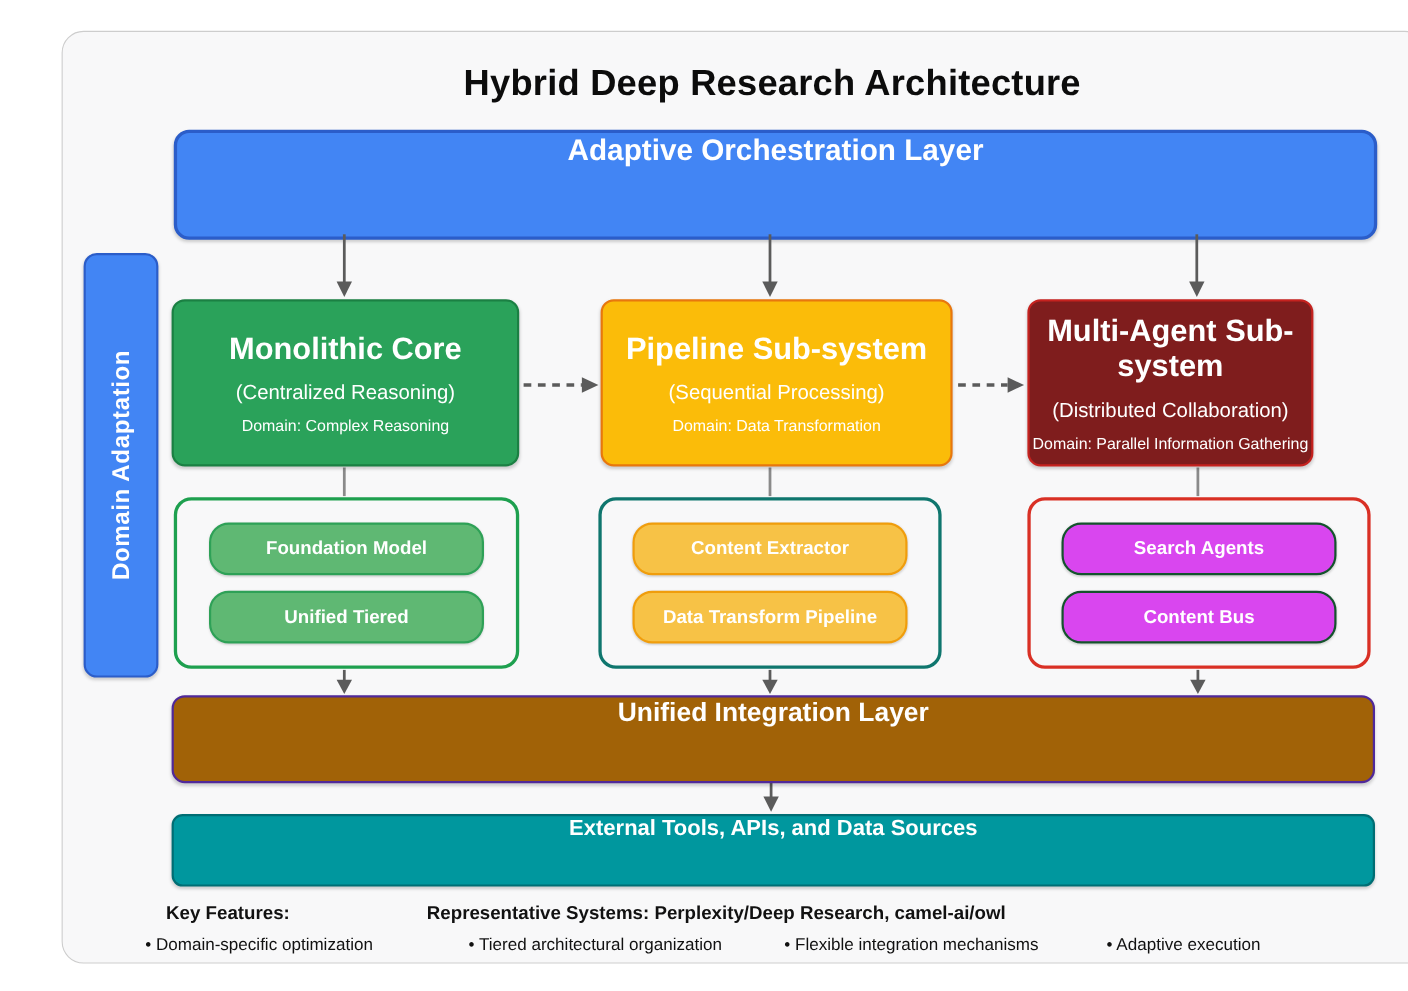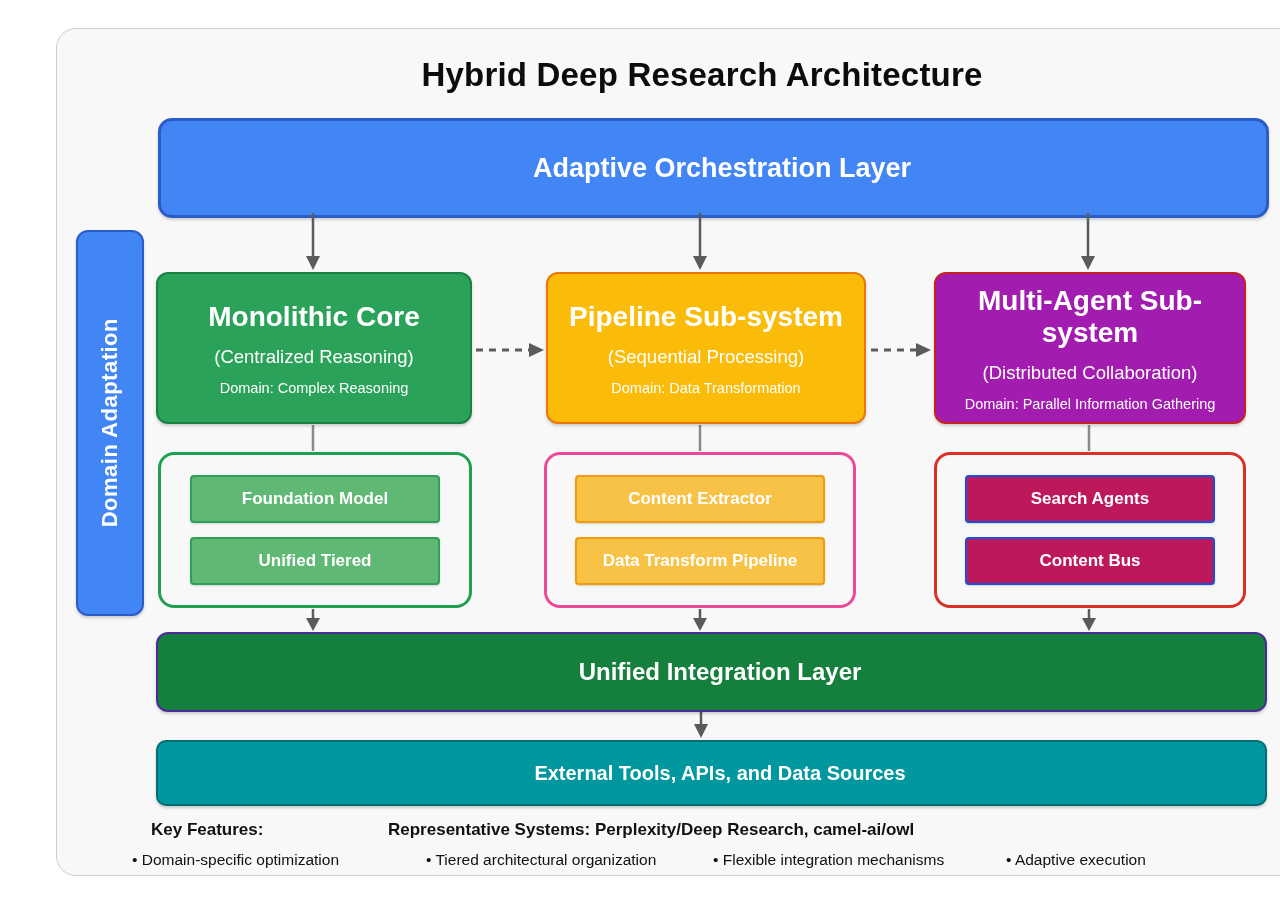--- a/index.html
+++ b/index.html
@@ -2,52 +2,52 @@
 <html><head>
 <meta charset="utf-8">
 <style>
   html,body{margin:0;padding:0;background:#ffffff;}
   body{font-family:"Liberation Sans","DejaVu Sans",sans-serif;}
   #canvas{position:relative;width:1280px;height:901px;background:#ffffff;overflow:hidden;margin-left:36px;}
   .card{position:absolute;left:20px;top:28px;width:1239px;height:846px;background:#f8f8f9;
         border:1.5px solid #cdcdcd;border-radius:20px;}
   .page-title{position:absolute;left:122px;top:56px;width:1088px;text-align:center;
         font-size:33px;font-weight:bold;color:#0c0c0c;letter-spacing:.2px;}
-  .layer{position:absolute;display:flex;align-items:center;justify-content:center;
-        color:#ffffff;font-weight:bold;box-shadow:0 2px 3px rgba(0,0,0,.18);padding-left:17px;}
+  .layer{position:absolute;display:flex;align-items:flex-start;justify-content:center;
+        color:#ffffff;font-weight:bold;box-shadow:0 2px 3px rgba(0,0,0,.18);}
   .layer-orch{left:122px;top:118px;width:1088px;height:94px;background:#4285F4;
         border:3px solid #2B5DC9;border-radius:14px;font-size:27px;}
-  .layer-integration{left:120px;top:632px;width:1090px;height:76px;background:#15803d;
+  .layer-integration{left:120px;top:632px;width:1090px;height:76px;background:#a16207;
         border:2.5px solid #50299A;border-radius:12px;font-size:24px;}
   .layer-external{left:120px;top:740px;width:1090px;height:62px;background:#00979E;
         border:2.5px solid #006E74;border-radius:10px;font-size:20px;}
   .side-box{position:absolute;left:40px;top:230px;width:64px;height:382px;background:#4285F4;
         border:2.5px solid #2B5DC9;border-radius:12px;display:flex;align-items:center;justify-content:center;
         box-shadow:0 2px 3px rgba(0,0,0,.18);}
   .side-box span{writing-mode:vertical-rl;transform:rotate(180deg);color:#fff;font-weight:bold;
         font-size:22px;letter-spacing:.5px;}
   .subsys{position:absolute;top:272px;height:152px;border-radius:12px;color:#fff;text-align:center;
         display:flex;flex-direction:column;align-items:center;justify-content:center;
         box-shadow:0 2px 3px rgba(0,0,0,.18);box-sizing:border-box;}
   .subsys .t{font-size:28px;font-weight:bold;}
   .subsys .s{font-size:18.5px;margin-top:13px;}
   .subsys .d{font-size:14.5px;margin-top:12px;}
   .subsys-0{left:120px;width:316px;background:#2AA25A;border:2.5px solid #1B8043;}
   .subsys-1{left:510px;width:320px;background:#FBBC09;border:2.5px solid #E8770D;}
-  .subsys-2{left:898px;width:312px;background:#a21caf;border:2.5px solid #C5221F;}
+  .subsys-2{left:898px;width:260px;background:#7f1d1d;border:2.5px solid #C5221F;}
   .group{position:absolute;top:452px;height:156px;border-radius:16px;box-sizing:border-box;
         display:flex;flex-direction:column;align-items:center;justify-content:center;gap:14px;}
   .group-0{left:122px;width:314px;border:3px solid #1EA04F;}
-  .group-1{left:508px;width:312px;border:3px solid #ec4899;}
+  .group-1{left:508px;width:312px;border:3px solid #0f766e;}
   .group-2{left:898px;width:312px;border:3px solid #D93025;}
-  .chip{width:250px;height:48px;border-radius:4px;display:flex;align-items:center;justify-content:center;
+  .chip{width:250px;height:48px;border-radius:18px;display:flex;align-items:center;justify-content:center;
         color:#fff;font-weight:bold;font-size:17px;box-sizing:border-box;box-shadow:0 1px 2px rgba(0,0,0,.15);}
   .chip-green{background:#5FB873;border:2px solid #2EA157;}
   .chip-yellow{background:#F7C246;border:2px solid #F09D0C;}
-  .chip-red{background:#be185d;border:2px solid #1d4ed8;}
+  .chip-red{background:#d946ef;border:2px solid #14532d;}
   .arrows{position:absolute;left:0;top:0;width:1280px;height:901px;pointer-events:none;}
   .footer-bold{position:absolute;font-size:17px;font-weight:bold;color:#111;}
   .kf{left:115px;top:820px;}
   .rs{left:352px;top:820px;}
   .bullet{position:absolute;top:851px;font-size:15.5px;color:#111;}
   .b0{left:96px;} .b1{left:390px;} .b2{left:677px;} .b3{left:970px;}
 </style>
 </head>
 <body>
 

